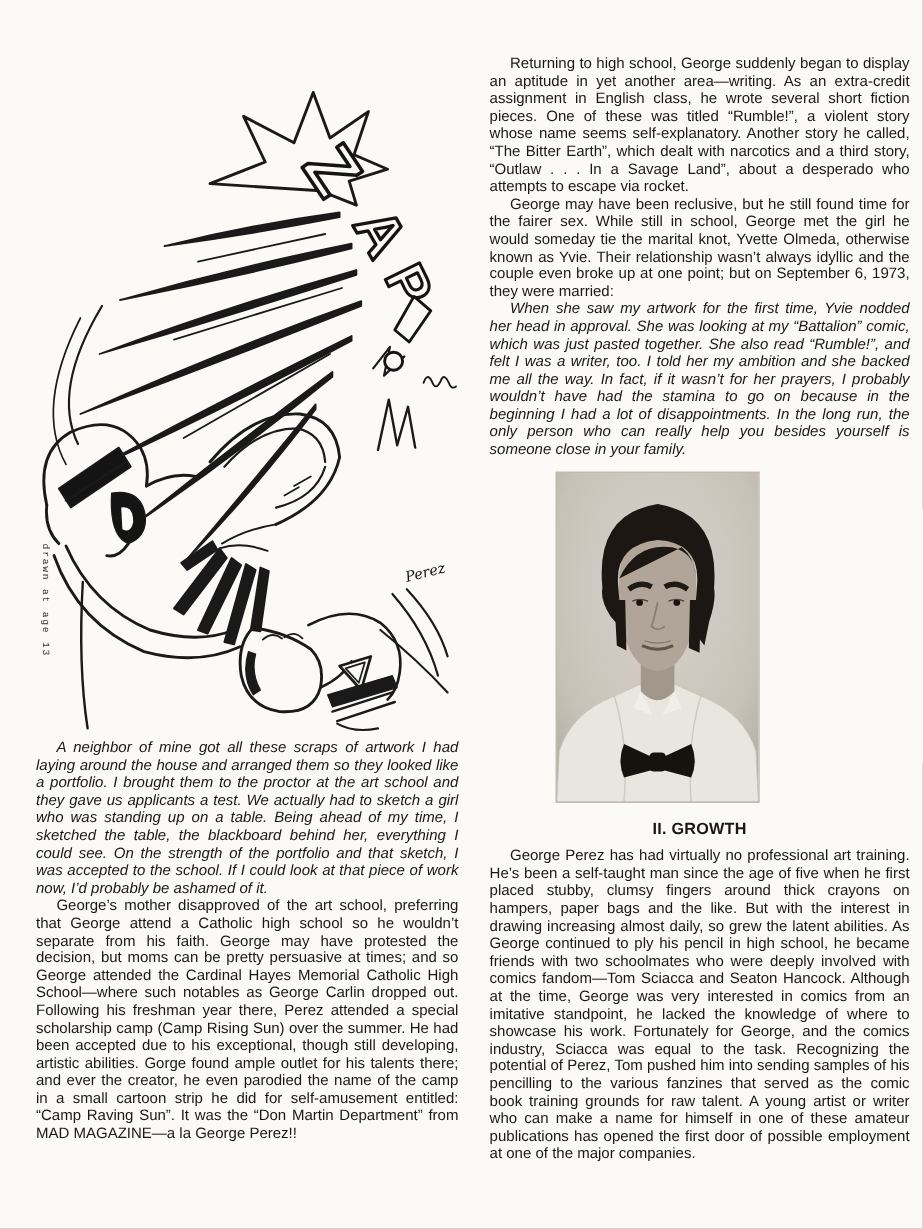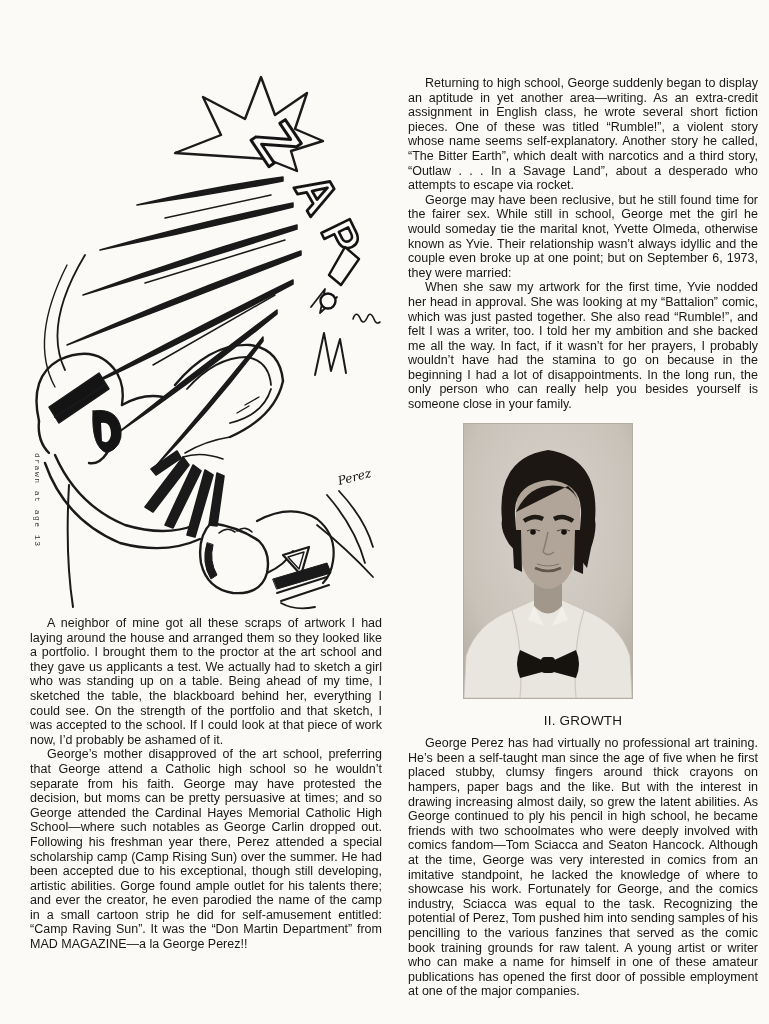--- a/index.html
+++ b/index.html
@@ -7,40 +7,40 @@
   .page{
     position:relative;
     width:769px;height:1024px;
     background:#fbfaf7;
     overflow:hidden;
     font-family:"Liberation Sans",sans-serif;
     color:#181818;
   }
   .col{position:absolute;font-size:12.5px;line-height:14.6px;}
   .col p{margin:0;text-align:justify;text-indent:17px;}
-  .col p.quote{}
+  .col p.quote{font-style:italic;}
   .left-text{left:30px;top:616px;width:352px;}
-  .right-col{left:408px;top:76px;width:350px;}
+  .right-col{left:408px;top:46px;width:350px;}
   .illustration-wrap{position:absolute;left:25px;top:55px;width:365px;height:565px;}
   .illustration-wrap svg{display:block;}
   .vcaption{
     position:absolute;left:8px;top:398px;height:150px;
     writing-mode:vertical-rl;
     font-family:"Liberation Mono",monospace;
     font-size:8px;letter-spacing:1.5px;color:#333;
     white-space:nowrap;
   }
   .photo-frame{
     margin:12px 0 0 56px;
     width:168px;height:274px;
     outline:1px solid #b3ada3;
   }
   .growth-heading{
     margin:16px 0 8px 0;
-    text-align:center;font-weight:normal;font-size:13.5px;
+    text-align:center;font-weight:bold;font-size:13.5px;
     letter-spacing:.2px;
   }
 </style>
 </head>
 <body>
 
 <div class="page">
 
   <div class="illustration-wrap">
     <svg width="365" height="565" viewBox="0 0 365 565">

